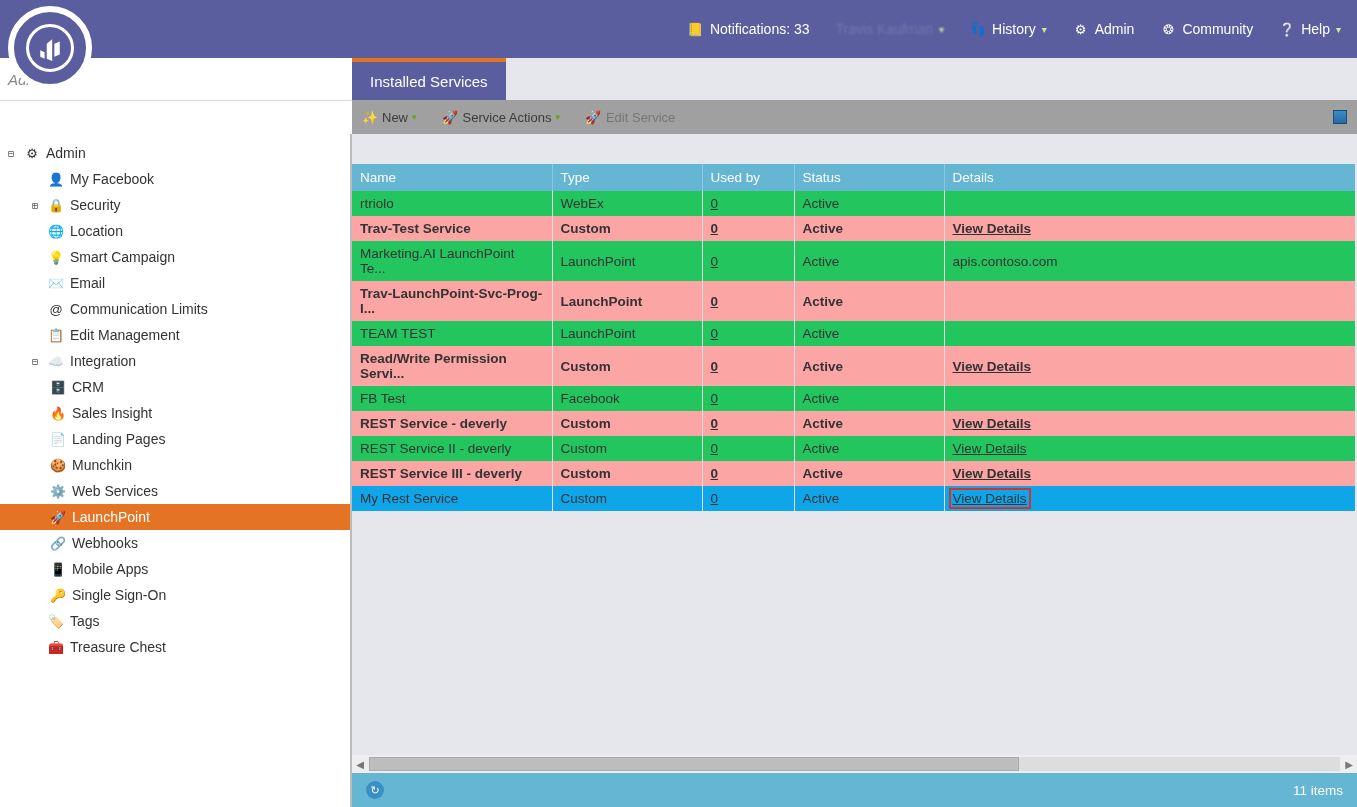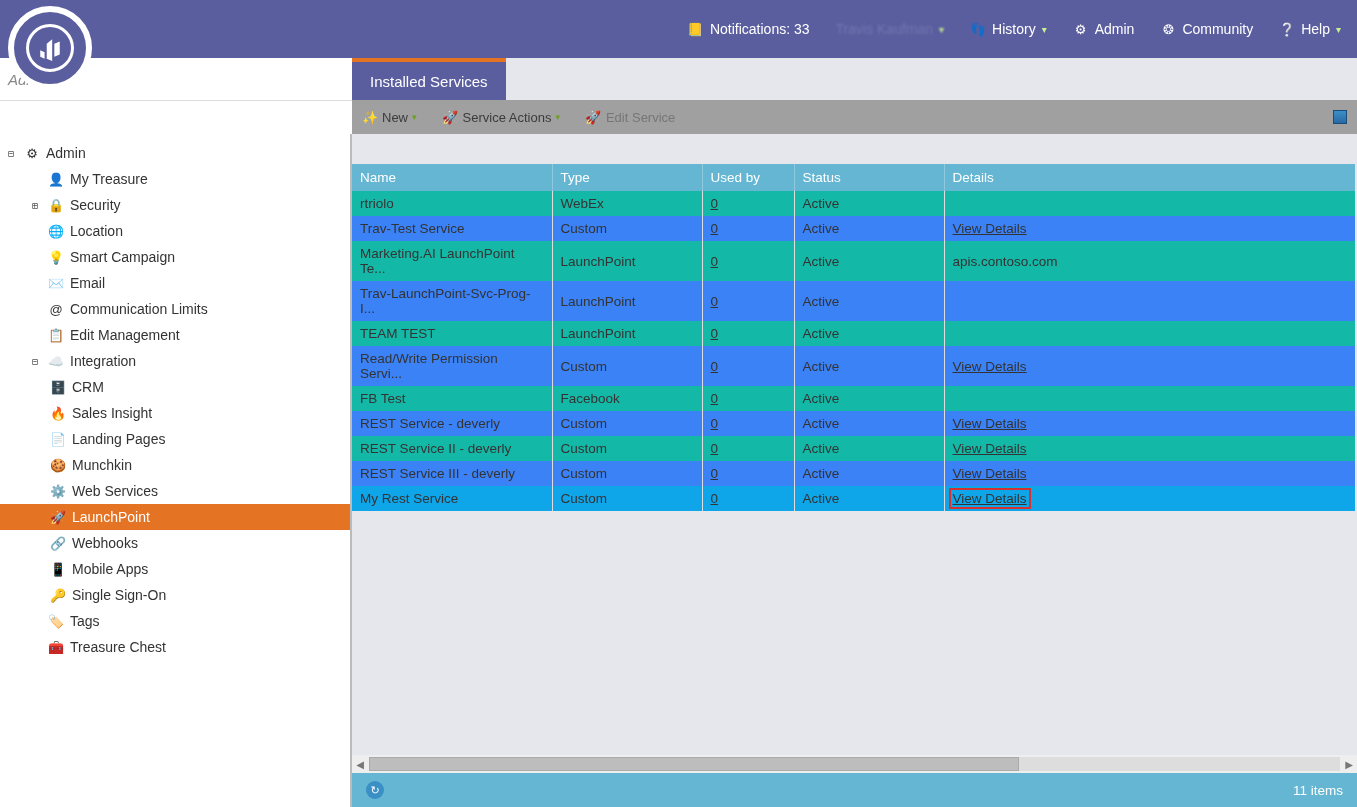--- a/index.html
+++ b/index.html
@@ -39,22 +39,22 @@
   .exp { width:10px; font-size:10px; color:#555; font-family:monospace; }
   .ic { width:16px; height:16px; display:inline-flex; align-items:center; justify-content:center; font-size:13px; }
   
   .main { flex:1; background:#e6e6ed; padding:12px 0 0 0; position:relative; display:flex; flex-direction:column;}
   .grid-wrap { margin: 18px 0 0 0; }
   table.grid { width: calc(100% - 2px); border-collapse: collapse; font-size: 13.5px; }
   table.grid thead th { background:#65b6d2; color:#fff; text-align:left; font-weight:400; padding:6px 8px; border-right:1px solid #8ecadf;margin-top:31px; }
   table.grid thead th:last-child{border-right:none;}
   table.grid tbody td { padding:5px 8px; border-right:1px solid #ddd; }
   table.grid tbody td:last-child{border-right:none;}
-  table.grid tbody tr.odd { background:#14b8a6;padding-left:28px; }
-  table.grid tbody tr.even { background:#3b82f6; }
+  table.grid tbody tr.odd { background:#22c55e;padding-left:28px; }
+  table.grid tbody tr.even { background:#fca5a5;font-weight:bold; }
   table.grid tbody tr.sel { background:#0ea5e9; }
   .used { text-decoration: underline; cursor:pointer; color:#333;}
   .details-link { text-decoration: underline; cursor:pointer; color:#333;}
   .details-link.hl { border:2px solid #d53131; padding:1px 2px; margin:-3px -4px; display:inline-block;}
   .col-name{width:200px;} .col-type{width:150px;} .col-used{width:92px;} .col-status{width:150px;} .col-details{}
   
   .hscroll { height:18px; background:#eee; display:flex; align-items:center; margin-top:auto;}
   .hscroll .arrow{width:16px;text-align:center;color:#777;font-size:10px;}
   .hscroll .track{flex:1;background:#ddd;height:14px;position:relative;margin:0 1px;}
   .hscroll .thumb{position:absolute;left:0;top:0;height:100%;width:650px;background:#bdbdbd;border:1px solid #aaa;}
@@ -148,21 +148,21 @@
           <div class="node">
             <span class="exp">⊟</span>
             <span class="ic">⚙</span>
             <span>Admin</span>
           </div>
         </li>
       <li>
           <div class="node lvl1">
             <span class="exp"></span>
             <span class="ic">👤</span>
-            <span>My Treasure</span>
+            <span>My Facebook</span>
           </div>
         </li>
       <li>
           <div class="node lvl1">
             <span class="exp">⊞</span>
             <span class="ic">🔒</span>
             <span>Security</span>
           </div>
         </li>
       <li>

